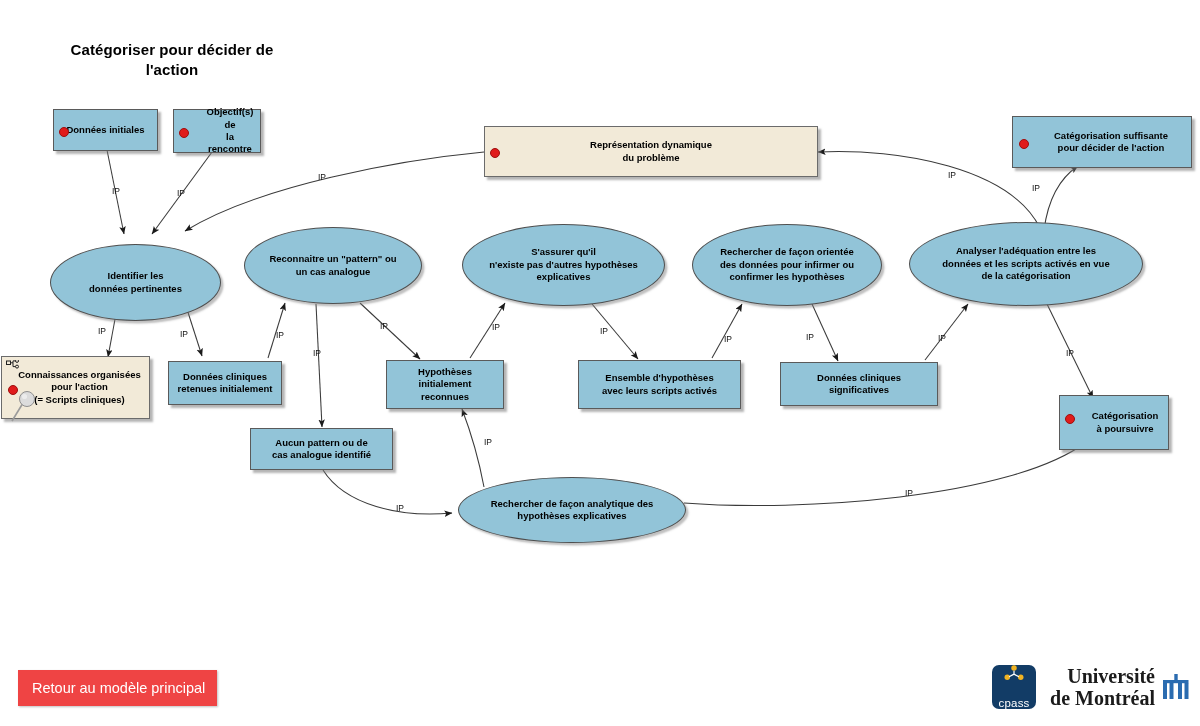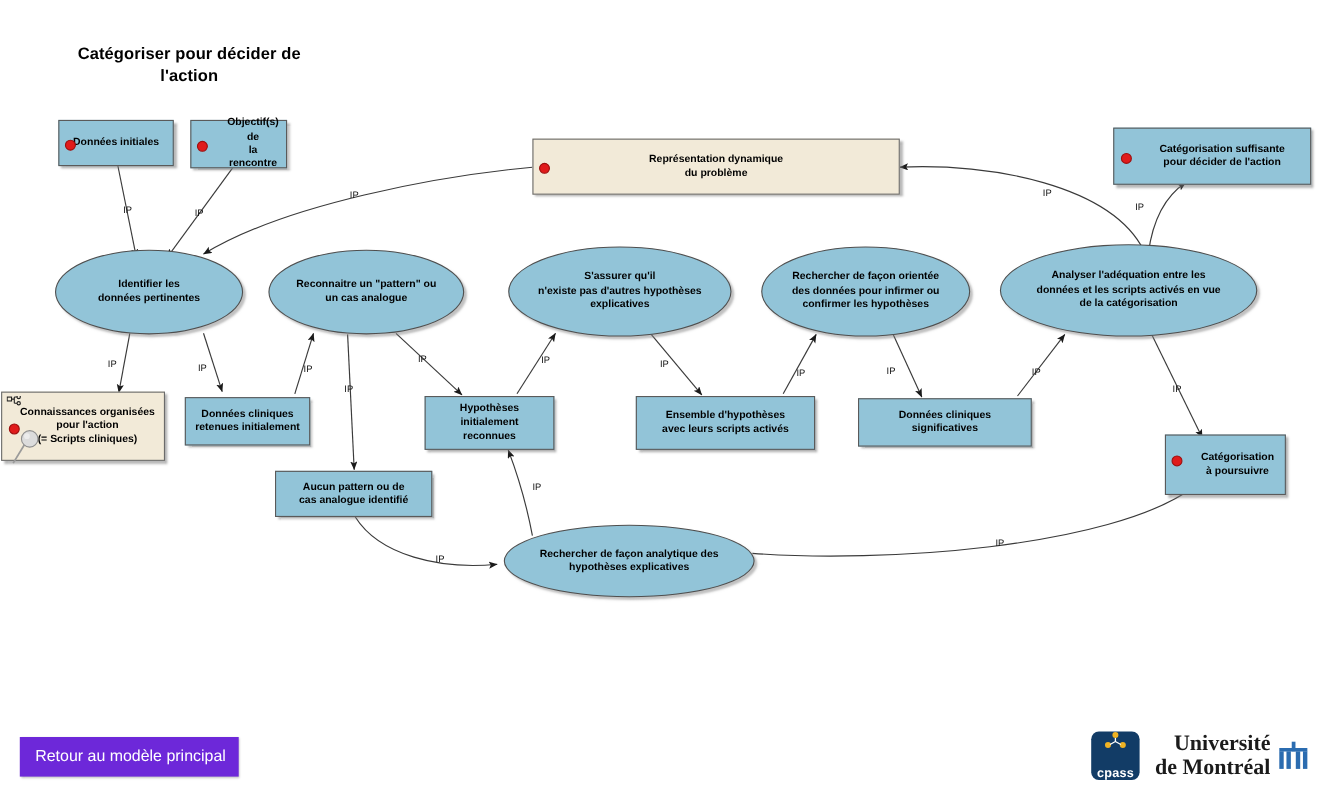--- a/index.html
+++ b/index.html
@@ -71,37 +71,37 @@
     color:#111;
     font-family:"Liberation Sans", sans-serif;
     white-space:nowrap;
   }
 
   
   .footer{position:absolute;left:0;bottom:0;width:1200px;height:70px;}
   .back-button{
     position:absolute;left:18px;top:14px;
     width:199px;height:36px;
-    background:#6d28d9;
+    background:#ef4444;
     color:#ffffff;
     display:flex;align-items:center;
     padding-left:14px;
     box-sizing:border-box;
     font-size:14.5px;
     box-shadow:1px 1px 2px rgba(0,0,0,.25);
     cursor:pointer;
   }
   .logos{position:absolute;right:10px;top:9px;display:flex;align-items:center;gap:14px;}
   .cpass-logo{
     width:44px;height:44px;border-radius:7px;
     background:#123c66;
     display:flex;flex-direction:column;align-items:center;justify-content:center;
     color:#fff;
   }
-  .cpass-word{font-size:11.5px;font-weight:bold;letter-spacing:.2px;line-height:1;margin-top:17px;}
+  .cpass-word{font-size:11.5px;font-weight:normal;letter-spacing:.2px;line-height:1;margin-top:17px;}
   .udem{display:flex;align-items:center;gap:7px;}
   .udem-text{
     font-family:"Liberation Serif", serif;
     font-size:20px;font-weight:bold;color:#1b1b1b;
     line-height:1.12;text-align:right;
   }
 </style>
 </head>
 <body>
 
@@ -171,21 +171,21 @@
     <span class="label">Représentation dynamique
 du problème</span>
   </div>
 
   <div class="node rect" style="left:1012px;top:116px;width:180px;height:52px;white-space:pre-line;padding-left:24px;">
     <span class="bullet" style="left:6px;top:22px;"></span>
     <span class="label">Catégorisation suffisante
 pour décider de l'action</span>
   </div>
 
-  <div class="node ellipse" style="left:50px;top:227px;width:171px;height:77px;white-space:pre-line;">
+  <div class="node ellipse" style="left:50px;top:244px;width:171px;height:77px;white-space:pre-line;">
     <span class="label">Identifier les
 données pertinentes</span>
   </div>
 
   <div class="node ellipse" style="left:244px;top:227px;width:178px;height:77px;white-space:pre-line;">
     <span class="label">Reconnaitre un "pattern" ou
 un cas analogue</span>
   </div>
 
   <div class="node ellipse" style="left:462px;top:224px;width:203px;height:82px;white-space:pre-line;">

